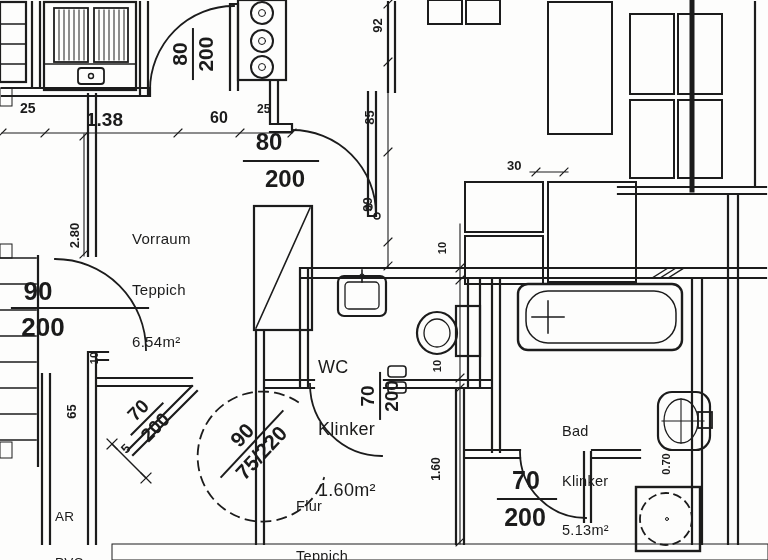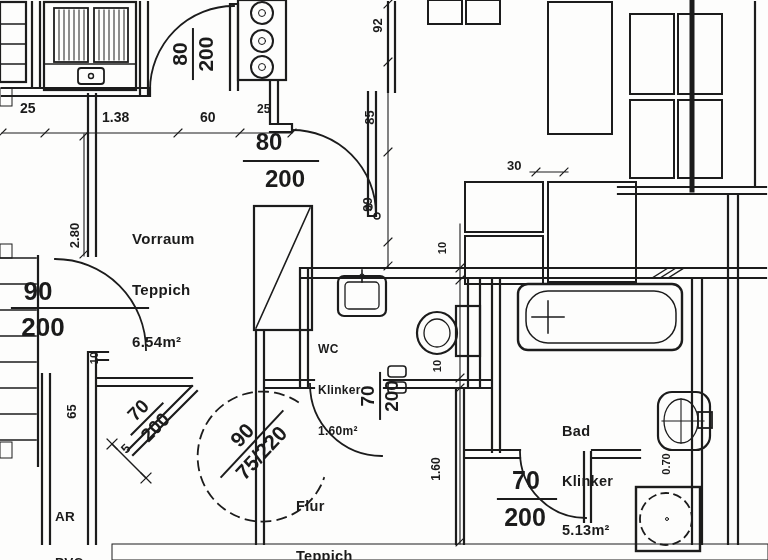--- a/index.html
+++ b/index.html
@@ -1,21 +1,21 @@
 <!DOCTYPE html>
 <html><head>
 <meta charset="utf-8">
 <style>
   html,body{margin:0;padding:0;background:#e8e8e8}
   .plan{position:relative;width:768px;height:560px;background:#fdfdfc;overflow:hidden;
         font-family:"Liberation Sans",sans-serif;color:#1b1b1b}
   svg.linework{position:absolute;left:0;top:0}
   svg.linework path,svg.linework rect,svg.linework ellipse,svg.linework circle,svg.linework line{
         stroke:#1c1c1c;fill:none;stroke-linecap:square}
-  .lbl{position:absolute;font-weight:700;line-height:1.14;letter-spacing:.3px;white-space:pre}
+  .lbl{position:absolute;font-weight:400;line-height:1.14;letter-spacing:.3px;white-space:pre}
   .lbl span{display:block}
   .dim{position:absolute;font-weight:700;white-space:nowrap}
   .rot90{transform:rotate(-90deg);transform-origin:center center}
   .rot45{transform:rotate(-45deg);transform-origin:center center}
   .frac{position:absolute;text-align:center;font-weight:700;line-height:1.05}
   .frac .num{display:block;border-bottom:2.4px solid #1c1c1c;padding:0 3px 1px 3px}
   .frac .den{display:block;padding-top:1px}
   .plain{position:absolute;font-weight:700;text-align:center;white-space:nowrap}
 </style>
 </head>
@@ -169,21 +169,21 @@
       <path stroke-width="1.4" d="M112,444 L146,478"></path>
       <path stroke-width="1.2" d="M107,439 L117,449 M117,439 L107,449 M141,473 L151,483 M151,473 L141,483"></path>
     </g>
   </svg>
 
   <div class="lbl" style="left:132px;top:196px;font-size:15px">
     <span>Vorraum</span>
     <span>Teppich</span>
     <span>6.54m²</span>
   </div>
-  <div class="lbl" style="left:318px;top:316px;font-size:12px">
+  <div class="lbl" style="left:318px;top:316px;font-size:18px">
     <span>WC</span>
     <span>Klinker</span>
     <span>1.60m²</span>
   </div>
   <div class="lbl" style="left:562px;top:390px;font-size:14.5px">
     <span>Bad</span>
     <span>Klinker</span>
     <span>5.13m²</span>
   </div>
   <div class="lbl" style="left:296px;top:465px;font-size:14.5px">
@@ -224,22 +224,22 @@
   </div>
 
   <div class="plain" style="left:504px;top:466px;width:44px;font-size:25px">70</div>
   <div class="plain" style="left:494px;top:503px;width:62px;font-size:25px">200</div>
 
   <svg class="linework" width="768" height="560" style="pointer-events:none">
     <path stroke="#1c1c1c" stroke-width="2.2" fill="none" d="M244,161 H318 M12,308 H148 M498,499 H556"></path>
   </svg>
 
   <div class="dim" style="left:20px;top:100px;font-size:14px">25</div>
-  <div class="dim" style="left:102px;top:109px;font-size:14px">1.38</div>
-  <div class="dim" style="left:200px;top:109px;font-size:14px">60</div>
+  <div class="dim" style="left:86px;top:109px;font-size:19px">1.38</div>
+  <div class="dim" style="left:210px;top:109px;font-size:16px">60</div>
   <div class="dim" style="left:257px;top:102px;font-size:12px">25</div>
 
   <div class="dim rot90" style="left:370px;top:18px;font-size:13px">92</div>
   <div class="dim rot90" style="left:362px;top:110px;font-size:13px">85</div>
   <div class="dim rot90" style="left:360px;top:197px;font-size:13px">99</div>
 
   <div class="dim" style="left:507px;top:158px;font-size:13px">30</div>
 
   <div class="dim rot90" style="left:436px;top:242px;font-size:11px">10</div>
   <div class="dim rot90" style="left:431px;top:360px;font-size:11px">10</div>

